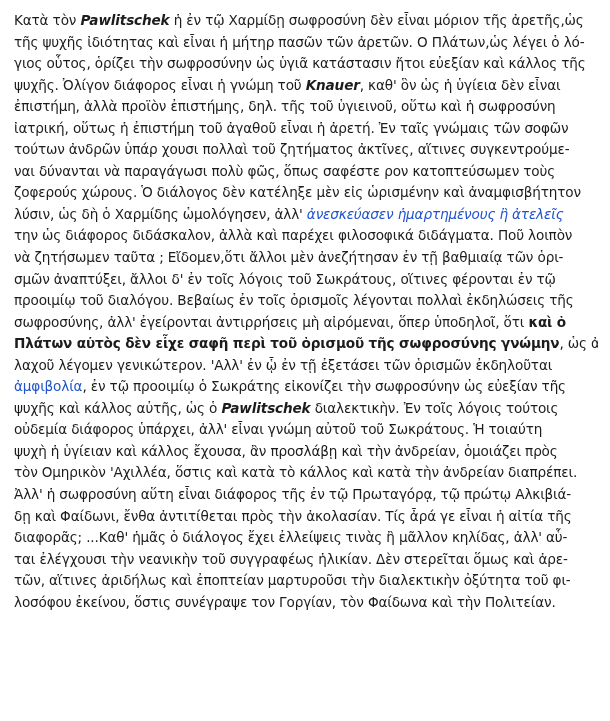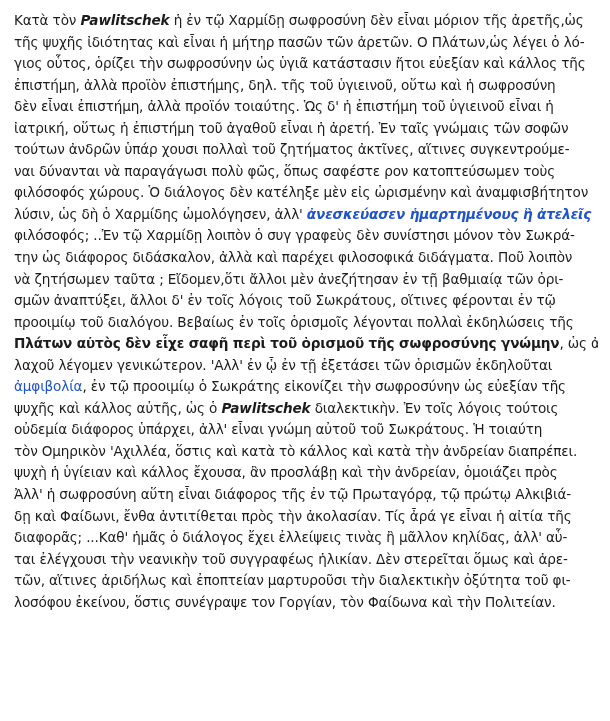--- a/index.html
+++ b/index.html
@@ -22,50 +22,50 @@
     height: 21.55px;
     line-height: 21.55px;
     white-space: nowrap;
     text-align: left;
     overflow: hidden;
   }
   
   .s-n  { }
   .s-bi { font-weight: bold; font-style: italic; }
   .s-b  { font-weight: bold; }
-  .s-bbi { font-weight: bold; font-style: italic; color: var(--accent-blue, #1f52cd); }
+  .s-bbi { font-weight: normal; font-style: italic; color: var(--accent-blue, #1f52cd); }
   .s-bb  { font-weight: normal; color: var(--accent-blue, #1f52cd); }
 </style>
 </head>
 <body>
 
 <div class="page">
   <div class="text-body">
       <div class="line"><span class="s-n">Κατὰ τὸν </span><span class="s-bi">Pawlitschek</span><span class="s-n"> ἡ ἐν τῷ Χαρμίδῃ σωφροσύνη δὲν εἶναι μόριον τῆς ἀρετῆς,ὡς</span></div>
       <div class="line"><span class="s-n">τῆς ψυχῆς ἰδιότητας καὶ εἶναι ἡ μήτηρ πασῶν τῶν ἀρετῶν. Ο Πλάτων,ὡς λέγει ὁ λό-</span></div>
       <div class="line"><span class="s-n">γιος οὗτος, ὁρίζει τὴν σωφροσύνην ὡς ὑγιᾶ κατάστασιν ἤτοι εὐεξίαν καὶ κάλλος τῆς</span></div>
+      <div class="line"><span class="s-n">ψυχῆς. Ὀλίγον διάφορος εἶναι ἡ γνώμη τοῦ </span><span class="s-bi">Knauer</span><span class="s-n">, καθ' ὃν ὡς ἡ ὑγίεια δὲν εἶναι</span></div>
       <div class="line"><span class="s-n">ἐπιστήμη, ἀλλὰ προϊὸν ἐπιστήμης, δηλ. τῆς τοῦ ὑγιεινοῦ, οὕτω καὶ ἡ σωφροσύνη</span></div>
-      <div class="line"><span class="s-n">δὲν εἶναι ἐπιστήμη, ἀλλὰ προϊόν τοιαύτης. Ὡς δ' ἡ ἐπιστήμη τοῦ ὑγιεινοῦ εἶναι ἡ</span></div>
       <div class="line"><span class="s-n">ἰατρική, οὕτως ἡ ἐπιστήμη τοῦ ἀγαθοῦ εἶναι ἡ ἀρετή. Ἐν ταῖς γνώμαις τῶν σοφῶν</span></div>
       <div class="line"><span class="s-n">τούτων ἀνδρῶν ὑπάρ χουσι πολλαὶ τοῦ ζητήματος ἀκτῖνες, αἵτινες συγκεντρούμε-</span></div>
       <div class="line"><span class="s-n">ναι δύνανται νὰ παραγάγωσι πολὺ φῶς, ὅπως σαφέστε ρον κατοπτεύσωμεν τοὺς</span></div>
-      <div class="line"><span class="s-n">φιλόσοφός χώρους. Ὁ διάλογος δὲν κατέληξε μὲν εἰς ὡρισμένην καὶ ἀναμφισβήτητον</span></div>
+      <div class="line"><span class="s-n">ζοφερούς χώρους. Ὁ διάλογος δὲν κατέληξε μὲν εἰς ὡρισμένην καὶ ἀναμφισβήτητον</span></div>
       <div class="line"><span class="s-n">λύσιν, ὡς δὴ ὁ Χαρμίδης ὡμολόγησεν, ἀλλ' </span><span class="s-bbi">ἀνεσκεύασεν ἡμαρτημένους ἢ ἀτελεῖς</span></div>
-      <div class="line"><span class="s-n">φιλόσοφός; ..Ἐν τῷ Χαρμίδῃ λοιπὸν ὁ συγ γραφεὺς δὲν συνίστησι μόνον τὸν Σωκρά-</span></div>
       <div class="line"><span class="s-n">την ὡς διάφορος διδάσκαλον, ἀλλὰ καὶ παρέχει φιλοσοφικά διδάγματα. Ποῦ λοιπὸν</span></div>
       <div class="line"><span class="s-n">νὰ ζητήσωμεν ταῦτα ; Εἴδομεν,ὅτι ἄλλοι μὲν ἀνεζήτησαν ἐν τῇ βαθμιαίᾳ τῶν ὁρι-</span></div>
       <div class="line"><span class="s-n">σμῶν ἀναπτύξει, ἄλλοι δ' ἐν τοῖς λόγοις τοῦ Σωκράτους, οἵτινες φέρονται ἐν τῷ</span></div>
       <div class="line"><span class="s-n">προοιμίῳ τοῦ διαλόγου. Βεβαίως ἐν τοῖς ὁρισμοῖς λέγονται πολλαὶ ἐκδηλώσεις τῆς</span></div>
+      <div class="line"><span class="s-n">σωφροσύνης, ἀλλ' ἐγείρονται ἀντιρρήσεις μὴ αἰρόμεναι, ὅπερ ὑποδηλοῖ, ὅτι </span><span class="s-b">καὶ ὁ</span></div>
       <div class="line"><span class="s-b">Πλάτων αὐτὸς δὲν εἶχε σαφῆ περὶ τοῦ ὁρισμοῦ τῆς σωφροσύνης γνώμην</span><span class="s-n">, ὡς ἀλ-</span></div>
       <div class="line"><span class="s-n">λαχοῦ λέγομεν γενικώτερον.  'Αλλ' ἐν ᾧ ἐν τῇ ἐξετάσει τῶν ὁρισμῶν ἐκδηλοῦται</span></div>
       <div class="line"><span class="s-bb">ἀμφιβολία</span><span class="s-n">, ἐν τῷ προοιμίῳ ὁ Σωκράτης εἰκονίζει τὴν σωφροσύνην ὡς εὐεξίαν τῆς</span></div>
       <div class="line"><span class="s-n">ψυχῆς καὶ κάλλος αὐτῆς, ὡς ὁ </span><span class="s-bi">Pawlitschek</span><span class="s-n"> διαλεκτικὴν. Ἐν τοῖς λόγοις τούτοις</span></div>
       <div class="line"><span class="s-n">οὐδεμία διάφορος ὑπάρχει, ἀλλ' εἶναι γνώμη αὐτοῦ τοῦ Σωκράτους. Ἡ τοιαύτη</span></div>
+      <div class="line"><span class="s-n">ψυχὴ ἡ ὑγίειαν καὶ κάλλος ἔχουσα, ἂν προσλάβῃ καὶ τὴν ἀνδρείαν, ὁμοιάζει πρὸς</span></div>
       <div class="line"><span class="s-n">τὸν Ομηρικὸν 'Αχιλλέα, ὅστις καὶ κατὰ τὸ κάλλος καὶ κατὰ τὴν ἀνδρείαν διαπρέπει.</span></div>
-      <div class="line"><span class="s-n">ψυχὴ ἡ ὑγίειαν καὶ κάλλος ἔχουσα, ἂν προσλάβῃ καὶ τὴν ἀνδρείαν, ὁμοιάζει πρὸς</span></div>
       <div class="line"><span class="s-n">Ἀλλ' ἡ σωφροσύνη αὕτη εἶναι διάφορος τῆς ἐν τῷ Πρωταγόρᾳ, τῷ πρώτῳ Αλκιβιά-</span></div>
       <div class="line"><span class="s-n">δῃ καὶ Φαίδωνι, ἔνθα ἀντιτίθεται πρὸς τὴν ἀκολασίαν. Τίς ἆρά γε εἶναι ἡ αἰτία τῆς</span></div>
       <div class="line"><span class="s-n">διαφορᾶς; ...Καθ' ἡμᾶς ὁ διάλογος ἔχει ἐλλείψεις τινὰς ἢ μᾶλλον κηλίδας, ἀλλ' αὗ-</span></div>
       <div class="line"><span class="s-n">ται ἐλέγχουσι τὴν νεανικὴν τοῦ συγγραφέως ἡλικίαν. Δὲν στερεῖται ὅμως καὶ ἀρε-</span></div>
       <div class="line"><span class="s-n">τῶν, αἵτινες ἀριδήλως καὶ ἐποπτείαν μαρτυροῦσι τὴν διαλεκτικὴν ὀξύτητα τοῦ φι-</span></div>
       <div class="line"><span class="s-n">λοσόφου ἐκείνου, ὅστις συνέγραψε τον Γοργίαν, τὸν Φαίδωνα καὶ τὴν Πολιτείαν.</span></div>
     </div>
 </div>
 
 </body></html>

